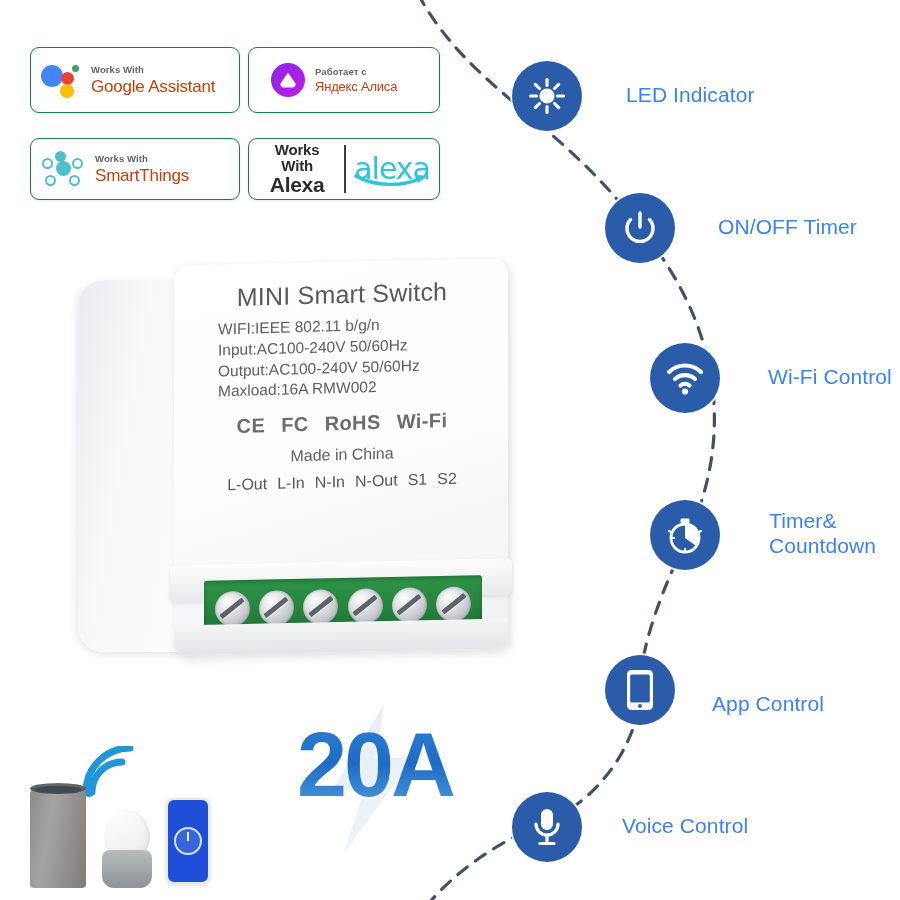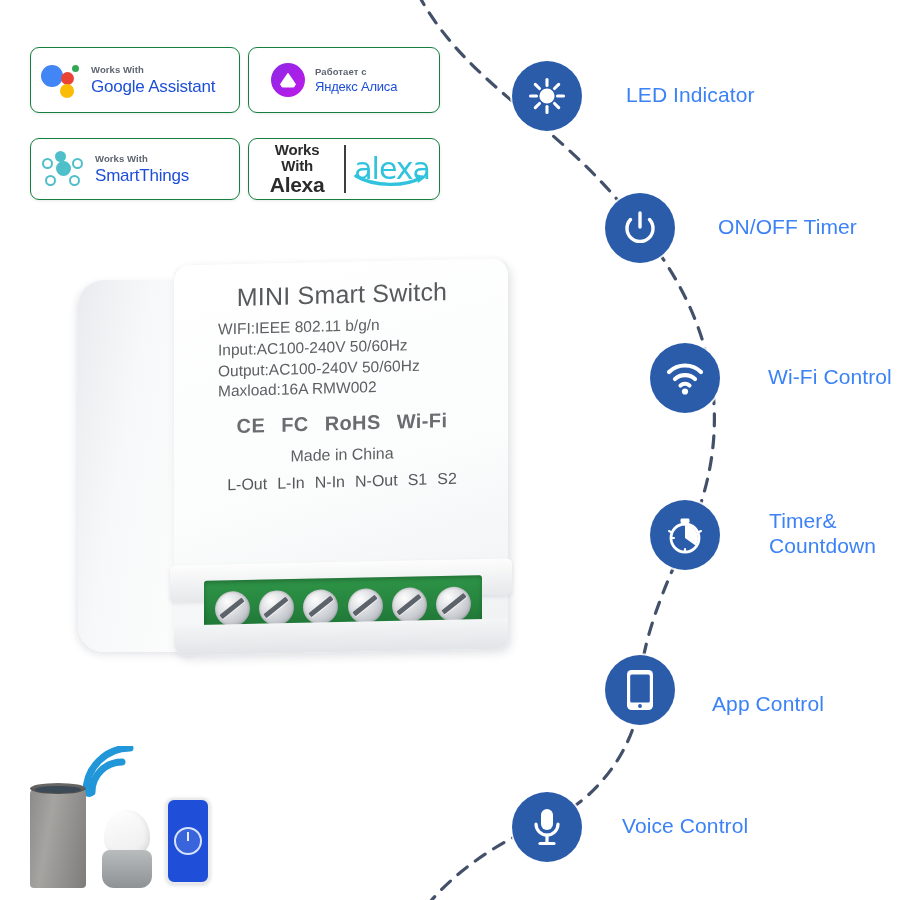--- a/index.html
+++ b/index.html
@@ -18,21 +18,21 @@
     position:absolute;
     background:#ffffff;
     border:1px solid #15803d;
     border-radius:9px;
     box-shadow:0 1px 3px rgba(40,50,70,.10);
     display:flex;align-items:center;
     box-sizing:border-box;
   }
   .badge-txt{display:flex;flex-direction:column;justify-content:center;line-height:1;}
   .badge-small{font-size:9.5px;color:#5d6470;letter-spacing:.1px;margin-bottom:3px;font-weight:600;}
-  .badge-big{font-size:17px;color:#1d4ed8;letter-spacing:-.2px;}
+  .badge-big{font-size:17px;color:#c2410c;letter-spacing:-.2px;}
   .badge-logo{flex:0 0 auto;display:flex;align-items:center;justify-content:center;}
 
   
   .g-dots{position:relative;width:40px;height:34px;}
   .g-dots i{position:absolute;border-radius:50%;display:block;}
   .gd-blue{width:22px;height:22px;background:#4285F4;left:0;top:2px;}
   .gd-red{width:13px;height:13px;background:#EA4335;left:20px;top:9px;}
   .gd-yellow{width:14px;height:14px;background:#FBBC05;left:19px;top:21px;}
   .gd-green{width:7px;height:7px;background:#34A853;left:31px;top:2px;}
 
@@ -364,20 +364,24 @@
       <span class="screw"></span>
       <span class="screw"></span>
       <span class="screw"></span>
       <span class="screw"></span>
       <span class="screw"></span>
       <span class="screw"></span>
     </div>
     <div class="dev-base"></div>
   </div>
 
+  <div id="amp">
+    <div class="bolt"></div>
+    <div class="amp-text no-select">20A</div>
+  </div>
 
   <div id="devgroup">
     <svg class="wifi-arc" viewBox="0 0 74 54">
       <path d="M 8 46 A 44 44 0 0 1 52 2" fill="none" stroke="#2196D8" stroke-width="7" stroke-linecap="round"></path>
       <path d="M 14 46 A 30 30 0 0 1 44 16" fill="none" stroke="#2196D8" stroke-width="7" stroke-linecap="round"></path>
       <circle cx="11" cy="45" r="6" fill="#2196D8"></circle>
     </svg>
     <div class="echo"></div>
     <div class="ghome">
       <div class="gh-top"></div>

